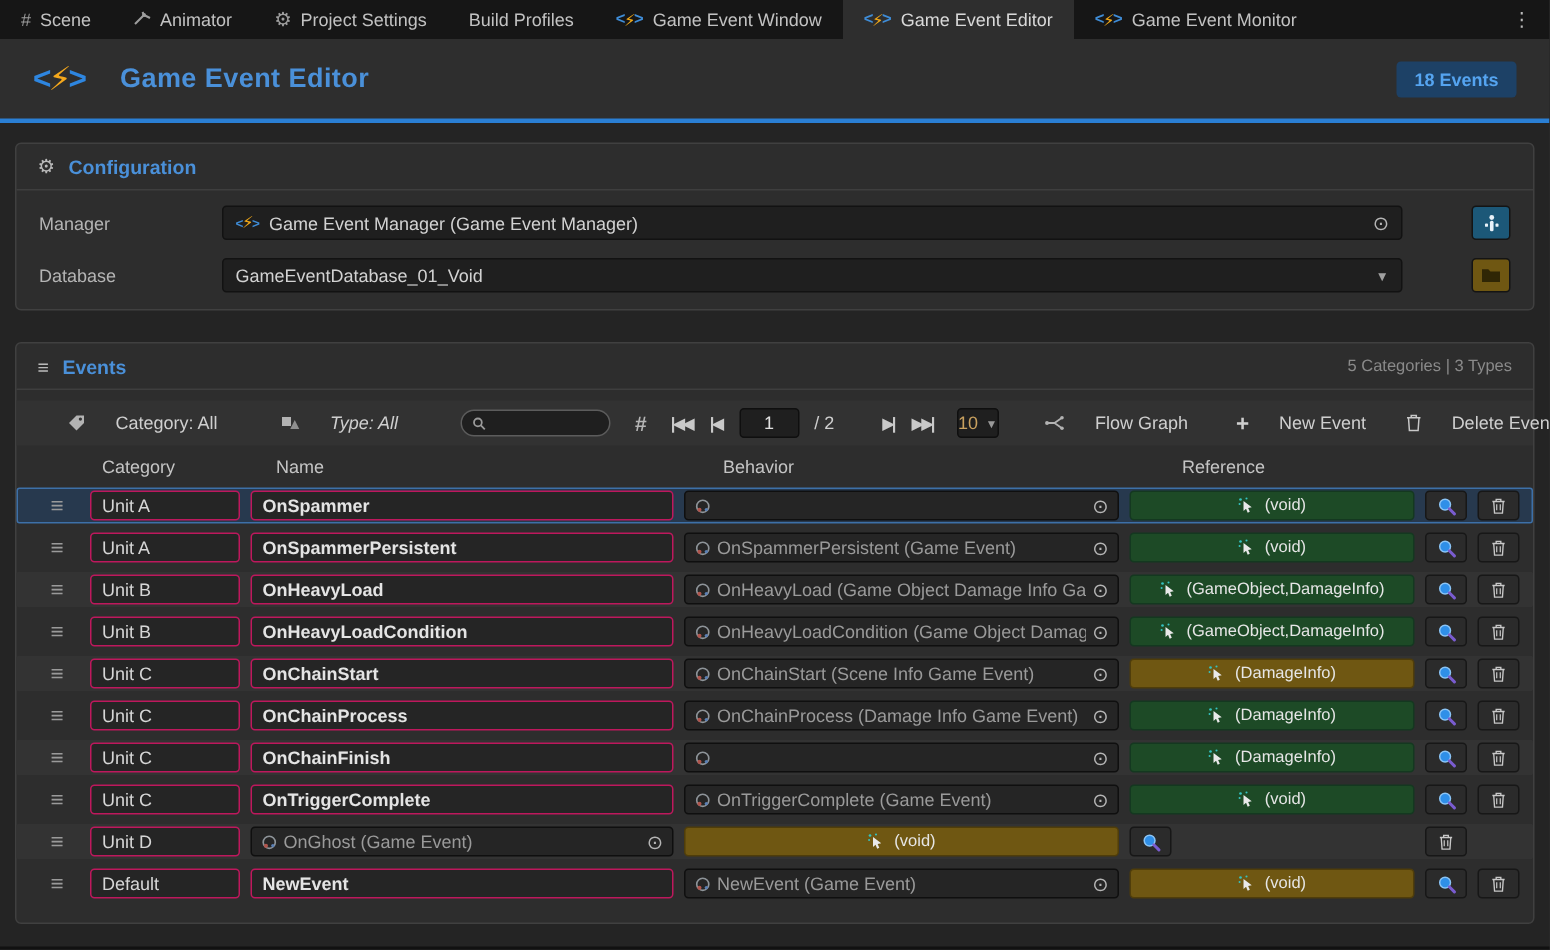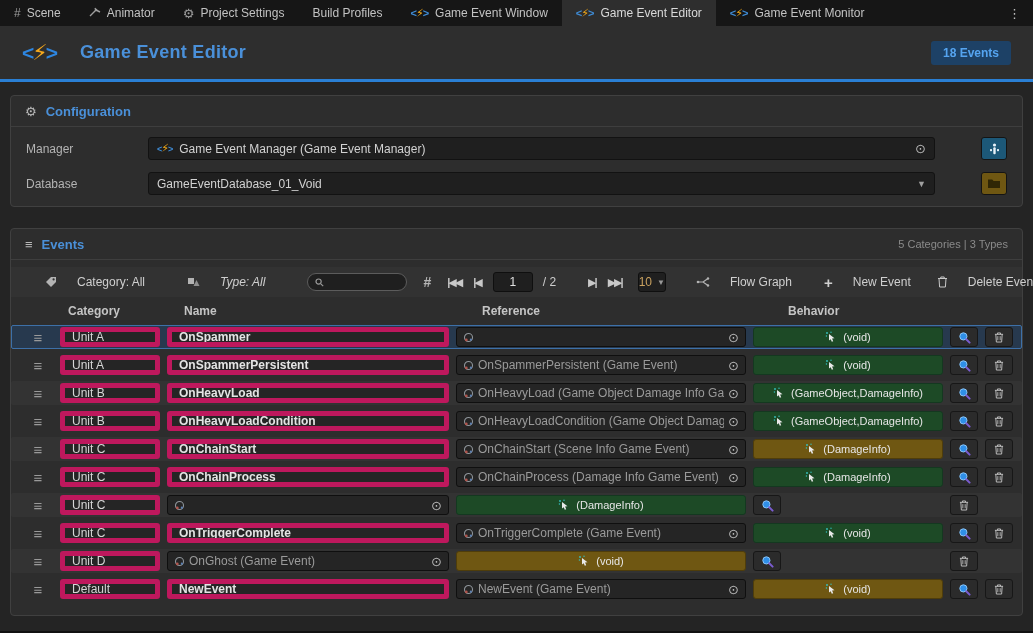--- a/index.html
+++ b/index.html
@@ -72,26 +72,26 @@
   .pg-btn { display:inline-flex; align-items:center; color:#c9c9c9; font-size:11px; letter-spacing:-2px; font-weight:bold; }
   .page-input { width:40px; height:20px; background:#1f1f1f; border:1px solid #0f0f0f; border-radius:3px; color:#e0e0e0; text-align:center; font-size:12px; font-family:inherit; outline:none; }
   .page-size { width:40px; height:20px; background:#1f1f1f; border:1px solid #0f0f0f; border-radius:3px; display:flex; align-items:center; justify-content:center; gap:5px; }
   .page-size .psv { color:#c9a15f; }
   .page-size .psc { color:#999; font-size:8px; }
   .tb-label { color:#cfcfcf; }
   .plus-glyph { color:#cfcfcf; font-size:15px; font-weight:bold; }
 
   
   .tgrid { display:grid; grid-template-columns:30px 100px 282px 290px 190px 28px 28px; column-gap:7px; padding:0 11px; align-items:center; }
-  .thead { height:28px; color:#c4c4c4; font-weight:bold;gap:16px; }
+  .thead { height:28px; color:#c4c4c4; font-weight:normal;gap:16px; }
   .trow { height:24px; margin:0 0 4px 0; border:1px solid transparent; border-radius:2px; }
   .trow.even { background:#333333; }
   .trow.selected { background:#27394e; border-color:#3d70a8; }
   .drag-handle { text-align:center; color:#9a9a9a; font-size:15px; font-weight:bold; line-height:1; }
-  .cell-input { width:100%; height:20px; background:#252525; border:5px solid #be185d; border-radius:3px; color:#d6d6d6; padding:0 7px; font-size:12px; font-family:inherit; outline:none; }
+  .cell-input { width:100%; height:20px; background:#252525; border:1px solid #be185d; border-radius:3px; color:#d6d6d6; padding:0 7px; font-size:12px; font-family:inherit; outline:none; }
   .cell-input.name { font-weight:bold; color:#e4e4e4; }
   .ref-field { height:20px; background:#252525; border:1px solid #0f0f0f; border-radius:3px; display:flex; align-items:center; gap:4px; padding:0 6px; overflow:hidden; }
   .ref-text { color:#9a9a9a; overflow:hidden; white-space:nowrap; flex:1; }
   .behavior-pill { height:20px; border-radius:3px; display:flex; align-items:center; justify-content:center; gap:6px; color:#e6e6e6; font-size:11px; border:1px solid #15341c; }
   .behavior-pill.green { background:#1d4a26; border-color:#143820; }
   .behavior-pill.olive { background:#6f5712; border-color:#4f3d0a; }
   .icon-btn { width:28px; height:20px; background:#2b2b2b; border:1px solid #171717; border-radius:3px; display:flex; align-items:center; justify-content:center; }
 </style>
 </head>
 <body>
@@ -267,22 +267,22 @@
           </svg>
       </span>
       <span class="tb-label">Delete Event</span>
     </div>
   </div>
 
   <div class="tgrid thead">
     <span></span>
     <span>Category</span>
     <span>Name</span>
+    <span>Behavior</span>
     <span>Reference</span>
-    <span>Behavior</span>
     <span></span>
     <span></span>
   </div>
 
   <div id="rows">
   <div class="tgrid trow even selected">
     <span class="drag-handle">≡</span>
     <input class="cell-input cat" value="Unit A" style="">
     <input class="cell-input name" value="OnSpammer" style="">
     <div class="ref-field">
@@ -546,20 +546,21 @@
               <path d="M2 2.5l.6 8.5h5.8l.6-8.5" stroke="#c8c8c8" stroke-width="1" fill="none"></path>
               <path d="M4.2 4.5v4.5M6.8 4.5v4.5" stroke="#c8c8c8" stroke-width="0.9"></path>
             </svg>
       </span>
     </div>
   </div>
 
   <div class="tgrid trow even">
     <span class="drag-handle">≡</span>
     <input class="cell-input cat" value="Unit C" style="">
+    <input class="cell-input name" value="OnChainFinish" style="">
     <div class="ref-field">
       <span class="tb-icon-svg">
         <svg width="11" height="11" viewBox="0 0 12 12">
               <circle cx="6" cy="6" r="4.4" fill="none" stroke="#8e9499" stroke-width="1.2"></circle>
               <circle cx="3.6" cy="8.6" r="1.5" fill="#b0554d"></circle>
               <circle cx="8.6" cy="8.4" r="1.2" fill="#5a7fb4"></circle>
             </svg>
       </span>
       <span class="picker-dot">⊙</span>
     </div>

